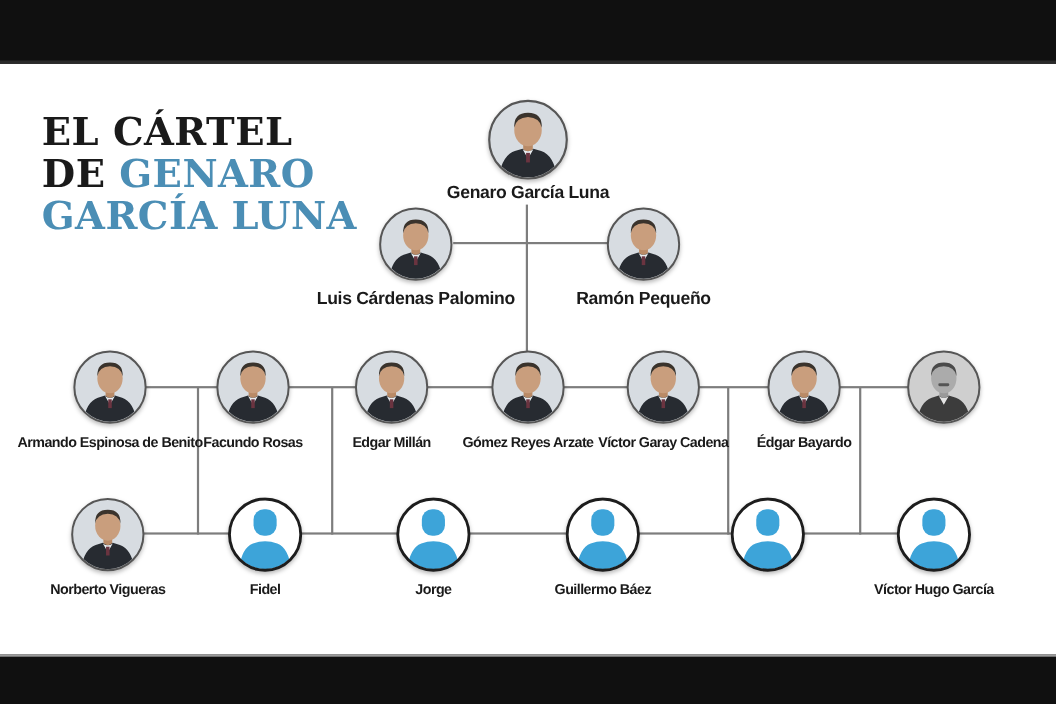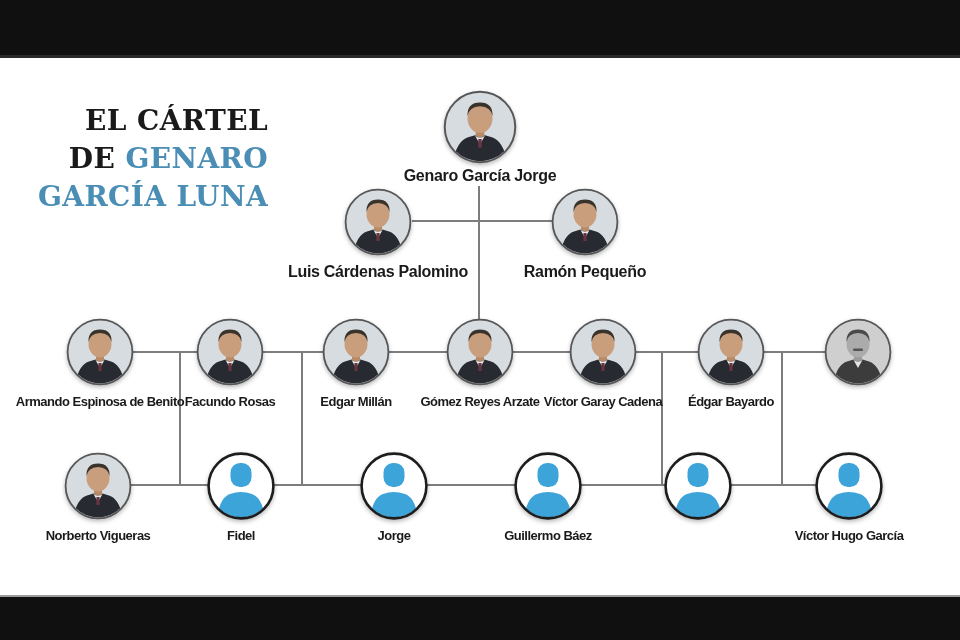--- a/index.html
+++ b/index.html
@@ -11,21 +11,21 @@
   }
   html,body{margin:0;padding:0;}
   body{font-family:"Liberation Sans",sans-serif;background:#444;}
   .stage{position:relative;width:960px;height:640px;background:#ffffff;overflow:hidden;margin:0 auto;}
   .letterbox{position:absolute;left:0;width:960px;background:var(--letterbox-black);z-index:10;}
   .letterbox.top{top:0;height:55px;border-bottom:3px solid #2a2a2a;}
   .letterbox.bottom{bottom:0;height:43px;border-top:2px solid #9c9c9c;}
 
   .title{position:absolute;left:38px;top:102px;z-index:3;
          font-family:"DejaVu Serif","Liberation Serif",serif;font-weight:bold;
-         font-size:28px;line-height:38px;letter-spacing:.4px;color:var(--text-black);text-align:right;}
+         font-size:35px;line-height:38px;letter-spacing:.4px;color:var(--text-black);}
   .title .blue{color:var(--accent-blue);}
 
   .line{position:absolute;background:var(--connector-gray);z-index:1;}
   .line.v{width:2px;}
   .line.h{height:2px;}
 
   .node{position:absolute;width:190px;z-index:2;}
   .photo{margin:0 auto;filter:drop-shadow(0 2px 2px rgba(0,0,0,.28));}
   .photo.size-lg{width:74px;height:74px;}
   .photo.size-md{width:68px;height:68px;}
@@ -106,21 +106,21 @@
     <div class="line v" style="left:781px;top:352px;height:134px;"></div>
     <div class="line h" style="left:98px;top:484px;width:751px;"></div>
   </div>
 
   <div class="node r12 r1" style="left:385px;top:90px;">
     <div class="photo size-lg">
         <svg viewBox="0 0 68 68">
           <use href="#sym-photo"></use>
         </svg>
       </div>
-    <div class="name">Genaro García Jorge</div>
+    <div class="name">Genaro García Luna</div>
   </div>
 
   <div class="node r12" style="left:490px;top:188px;">
     <div class="photo size-md">
         <svg viewBox="0 0 68 68">
           <use href="#sym-photo"></use>
         </svg>
       </div>
     <div class="name">Ramón Pequeño</div>
   </div>

